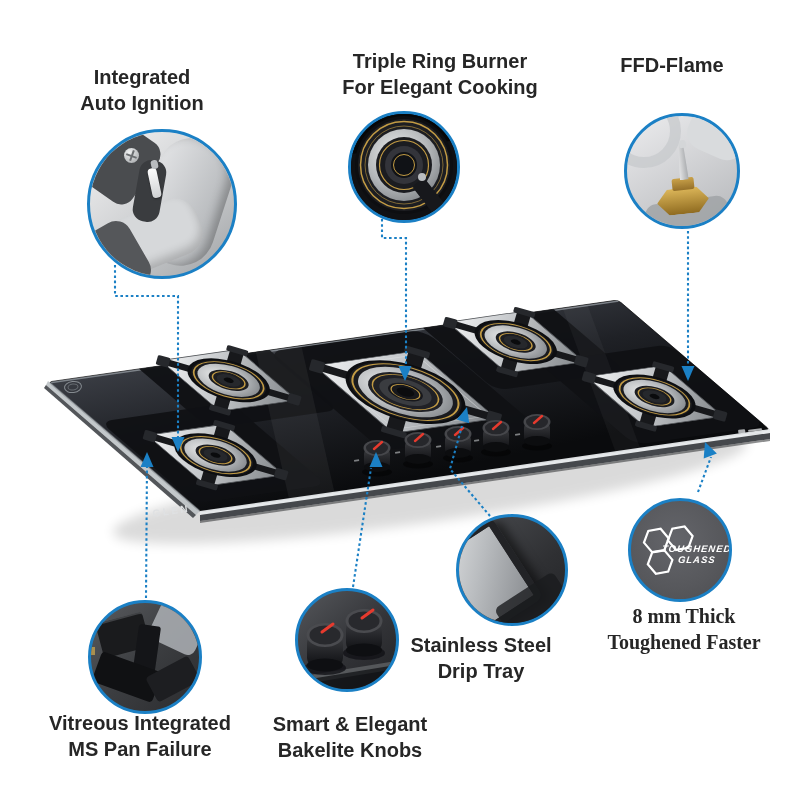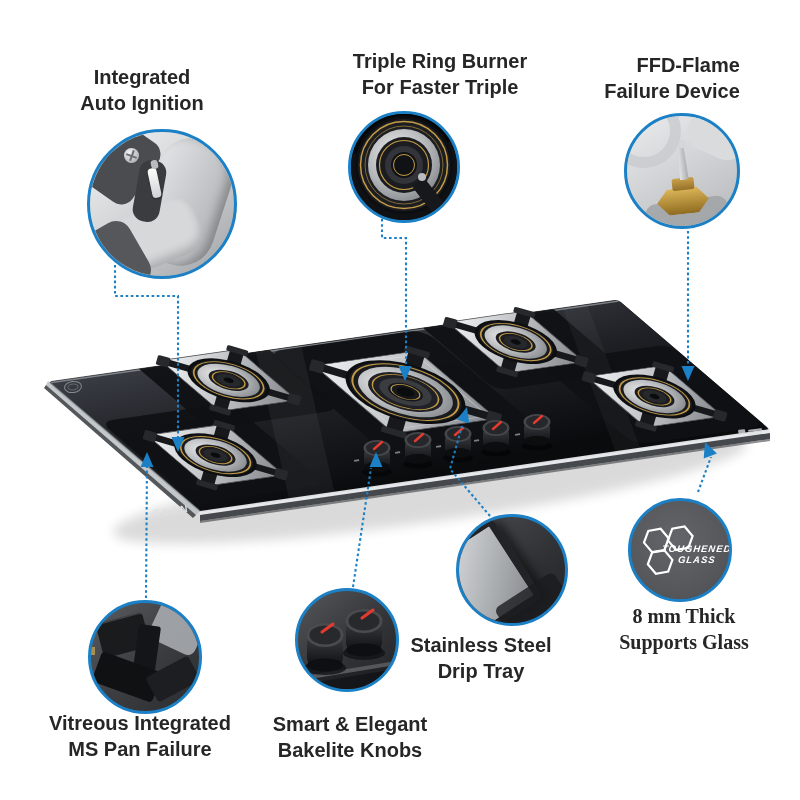--- a/index.html
+++ b/index.html
@@ -318,36 +318,35 @@
     <span class="badge-text" id="badge-l1">TOUGHENED</span>
     <span class="badge-text" id="badge-l2">GLASS</span>
   </div>
 
   <div class="label" style="left:142px;top:64px;">
     <span>Integrated</span><br>
     <span>Auto Ignition</span>
   </div>
   <div class="label" style="left:400px;top:48px;margin-left:40px;">
     <span>Triple Ring Burner</span><br>
-    <span>For Faster Triple</span>
+    <span>For Elegant Cooking</span>
   </div>
   <div class="label" style="left:672px;top:52px;text-align:right;">
     <span>FFD-Flame</span><br>
-    <span>Failure Device</span>
   </div>
   <div class="label" style="left:140px;top:710px;">
     <span>Vitreous Integrated</span><br>
     <span>MS Pan Failure</span>
   </div>
   <div class="label" style="left:350px;top:711px;">
     <span>Smart &amp; Elegant</span><br>
     <span>Bakelite Knobs</span>
   </div>
   <div class="label" style="left:481px;top:632px;">
     <span>Stainless Steel</span><br>
     <span>Drip Tray</span>
   </div>
   <div class="label" style="left:684px;top:603px;font-family:Liberation Serif, serif;">
     <span>8 mm Thick</span><br>
-    <span>Supports Glass</span>
+    <span>Toughened Faster</span>
   </div>
 
 </div>
 
 </body></html>

